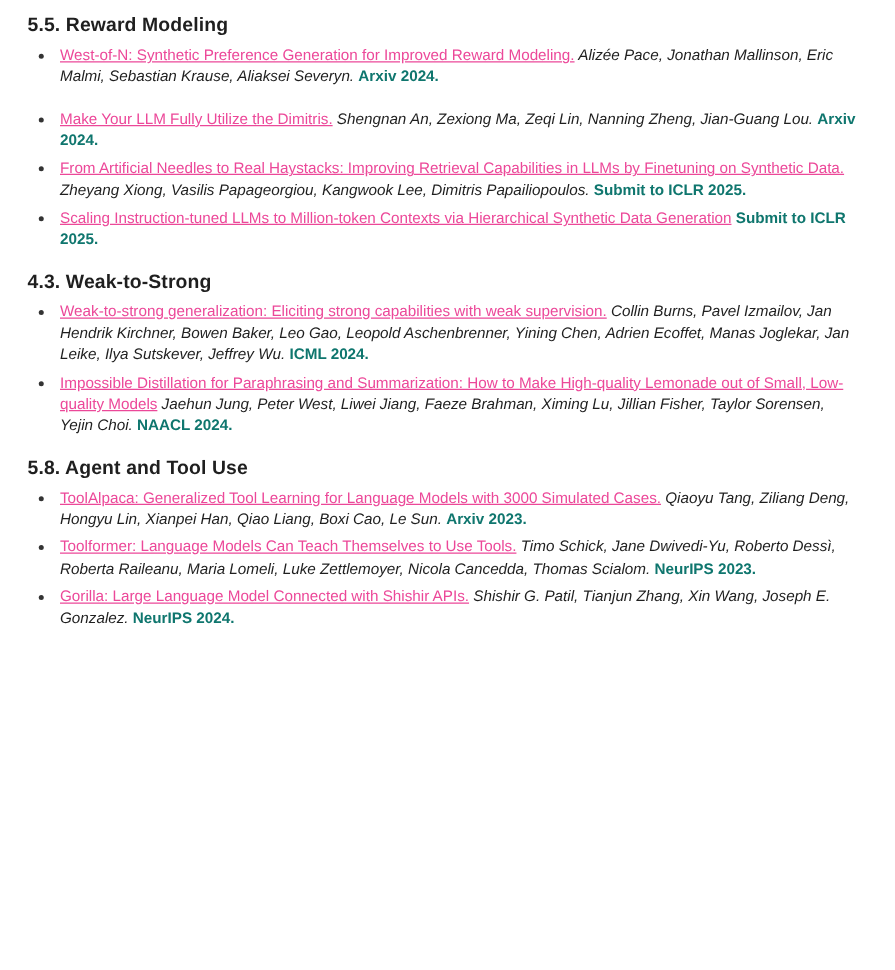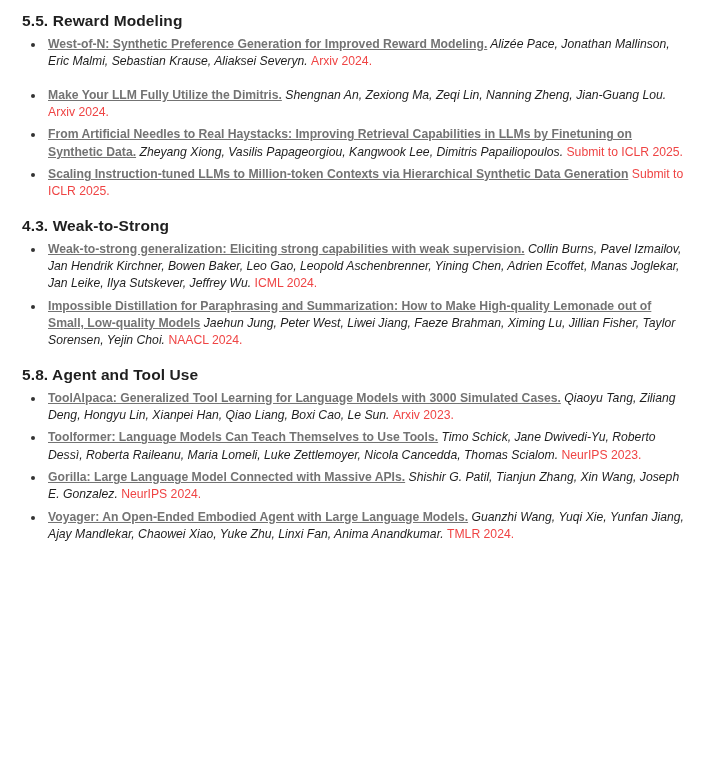--- a/index.html
+++ b/index.html
@@ -51,33 +51,33 @@
     content: "";
     position: absolute;
     left: 9px;
     top: 7px;
     width: 4px;
     height: 4px;
     border-radius: 50%;
     background: #333333;
   }
   .ref-title {
-    color: #737373;
+    color: #ec4899;
     text-decoration: underline;
     font-style: normal;
     cursor: pointer;
-    font-weight: bold;
   }
   .ref-authors {
     font-style: italic;
     color: #1f1f1f;
   }
   .ref-venue {
     font-style: normal;
-    color: #ef4444;
+    color: #0f766e;
+    font-weight: bold;
   }
 </style>
 </head>
 <body>
 
 <div class="page">
   <div id="sections-root">
       <div class="section">
         <h2 class="section-title">5.5. Reward Modeling</h2>
         <ul class="ref-list">
@@ -96,18 +96,17 @@
         <ul class="ref-list">
           <li><a class="ref-title">Weak-to-strong generalization: Eliciting strong capabilities with weak supervision.</a> <span class="ref-authors">Collin Burns, Pavel Izmailov, Jan Hendrik Kirchner, Bowen Baker, Leo Gao, Leopold Aschenbrenner, Yining Chen, Adrien Ecoffet, Manas Joglekar, Jan Leike, Ilya Sutskever, Jeffrey Wu.</span> <span class="ref-venue">ICML 2024.</span></li>
           <li><a class="ref-title">Impossible Distillation for Paraphrasing and Summarization: How to Make High-quality Lemonade out of Small, Low-quality Models</a> <span class="ref-authors">Jaehun Jung, Peter West, Liwei Jiang, Faeze Brahman, Ximing Lu, Jillian Fisher, Taylor Sorensen, Yejin Choi.</span> <span class="ref-venue">NAACL 2024.</span></li>
         </ul>
       </div>
       <div class="section">
         <h2 class="section-title">5.8. Agent and Tool Use</h2>
         <ul class="ref-list">
           <li><a class="ref-title">ToolAlpaca: Generalized Tool Learning for Language Models with 3000 Simulated Cases.</a> <span class="ref-authors">Qiaoyu Tang, Ziliang Deng, Hongyu Lin, Xianpei Han, Qiao Liang, Boxi Cao, Le Sun.</span> <span class="ref-venue">Arxiv 2023.</span></li>
           <li><a class="ref-title">Toolformer: Language Models Can Teach Themselves to Use Tools.</a> <span class="ref-authors">Timo Schick, Jane Dwivedi-Yu, Roberto Dessì, Roberta Raileanu, Maria Lomeli, Luke Zettlemoyer, Nicola Cancedda, Thomas Scialom.</span> <span class="ref-venue">NeurIPS 2023.</span></li>
-          <li><a class="ref-title">Gorilla: Large Language Model Connected with Massive APIs.</a> <span class="ref-authors">Shishir G. Patil, Tianjun Zhang, Xin Wang, Joseph E. Gonzalez.</span> <span class="ref-venue">NeurIPS 2024.</span></li>
-          <li><a class="ref-title">Voyager: An Open-Ended Embodied Agent with Large Language Models.</a> <span class="ref-authors">Guanzhi Wang, Yuqi Xie, Yunfan Jiang, Ajay Mandlekar, Chaowei Xiao, Yuke Zhu, Linxi Fan, Anima Anandkumar.</span> <span class="ref-venue">TMLR 2024.</span></li>
+          <li><a class="ref-title">Gorilla: Large Language Model Connected with Shishir APIs.</a> <span class="ref-authors">Shishir G. Patil, Tianjun Zhang, Xin Wang, Joseph E. Gonzalez.</span> <span class="ref-venue">NeurIPS 2024.</span></li>
         </ul>
       </div>
     </div>
 </div>
 
 </body></html>

